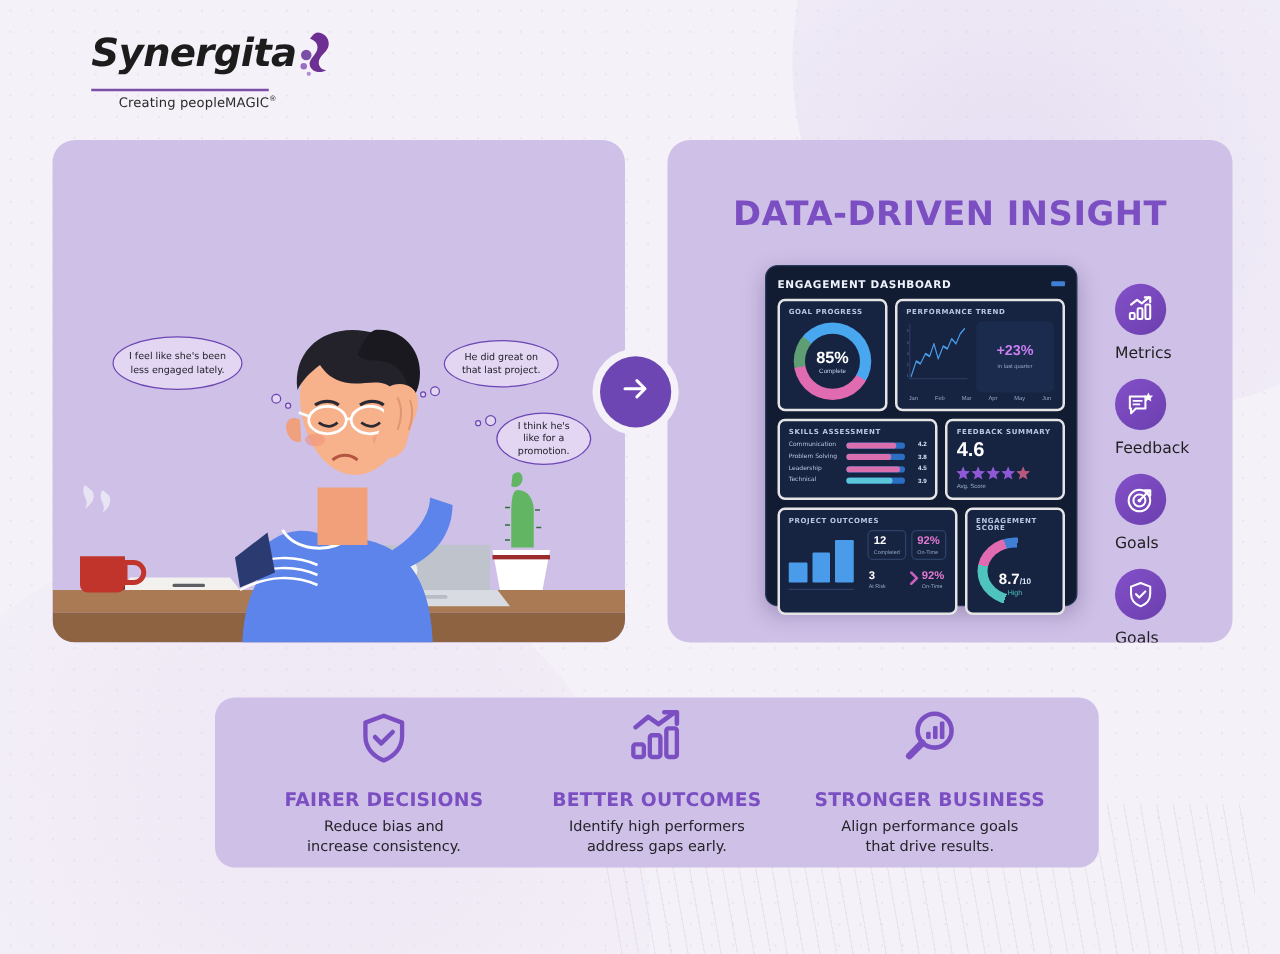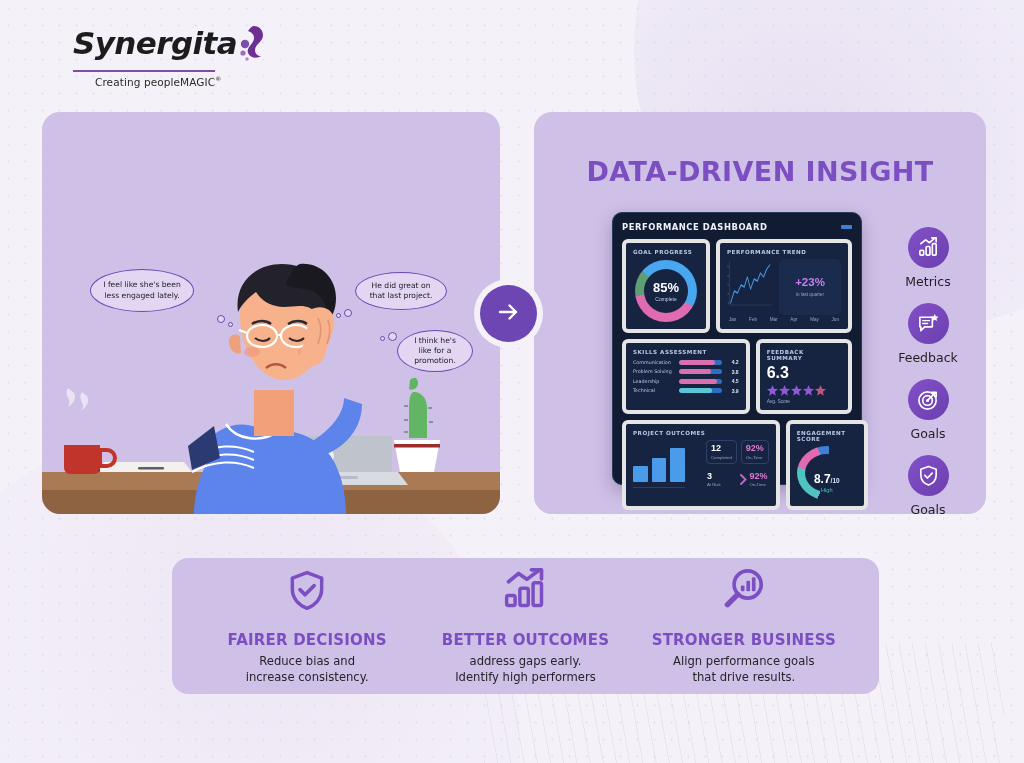--- a/index.html
+++ b/index.html
@@ -106,21 +106,21 @@
     box-shadow: 0 6px 18px rgba(40,20,70,.28);
   }
   .dash-head { display: flex; align-items: center; justify-content: space-between; margin-bottom: 7px; }
   .dash-title {
     font-size: 8.4px; font-weight: 700; letter-spacing: .55px; color: #eef3fb;
     font-family: "DejaVu Sans", sans-serif;
   }
   .dash-menu { width: 11px; height: 4px; background: #3f7fd4; border-radius: 1px; }
 
   .card {
-    background: #162442; border: 4px solid #e5e5e5; border-radius: 6px;
+    background: #162442; border: 2px solid #e5e5e5; border-radius: 6px;
     padding: 6px 7px;
   }
   .card-title {
     font-size: 5.6px; font-weight: 700; letter-spacing: .5px;
     color: #b9c8e4; margin-bottom: 4px;
     font-family: "DejaVu Sans", sans-serif;
   }
   .row { display: flex; gap: 6px; margin-bottom: 6px; }
 
   .donut-wrap { display: flex; justify-content: center; align-items: center; height: 64px; }
@@ -149,21 +149,21 @@
   .skill-row { display: flex; align-items: center; gap: 4px; margin-bottom: 3.5px; }
   .skill-name { font-size: 4.8px; color: #b6c6e2; width: 42px; font-family: "DejaVu Sans", sans-serif; }
   .skill-bar { flex: 1; height: 5px; border-radius: 3px; background: #2b6fc4; overflow: hidden; position: relative; }
   .skill-fill { height: 100%; border-radius: 3px; }
   .skill-val { font-size: 5px; font-weight: 700; color: #dbe6f7; width: 13px; text-align: right; }
 
   .fb-score { font-size: 16px; font-weight: 700; color: #ffffff; line-height: 1; margin-top: 2px; }
   .stars { display: flex; gap: 1px; margin: 4px 0 3px; }
   .fb-sub { font-size: 4.8px; color: #9fb2d2; }
 
-  .po-body { display: flex; gap: 21px; }
+  .po-body { display: flex; gap: 11px; }
   .po-bars { width: 52px; height: 48px; display: flex; align-items: flex-end; gap: 4px; padding-bottom: 5px; border-bottom: 1px solid #2c3f66; }
   .po-bar { flex: 1; background: #4a9ceb; border-radius: 1px; }
   .po-stats { flex: 1; }
   .po-grid { display: flex; gap: 4px; margin-bottom: 4px; }
   .po-box { flex: 1; border: 1px solid #2d4169; border-radius: 4px; padding: 3px 4px; }
   .po-box.plain { border: none; padding: 3px 0 0 1px; }
   .po-num { font-size: 9px; font-weight: 700; color: #ffffff; line-height: 1; }
   .po-num.pink { color: #e07ad0; }
   .po-lbl { font-size: 4.3px; color: #8fa3c4; margin-top: 1.5px; }
 
@@ -173,21 +173,21 @@
     background: conic-gradient(from 200deg, #4fc3bd 0deg 80deg, #e06bb0 80deg 140deg, #3f7fd4 140deg 165deg, transparent 165deg 360deg);
   }
   .gauge::after { content: ""; position: absolute; inset: 8px; border-radius: 50%; background: #162442; }
   .gauge-txt { position: absolute; top: 27px; left: 0; right: 0; text-align: center; z-index: 2; }
   .gauge-num { font-size: 12px; font-weight: 700; color: #ffffff; line-height: 1; }
   .gauge-num span { font-size: 6.5px; color: #dbe6f7; text-align: center; }
   .gauge-lbl { font-size: 5.6px; color: #4fc3bd; margin-top: 2px; }
 
   
   .sidebar { position: absolute; right: 22px; top: 115px; width: 72px; }
-  .side-item { display: flex; flex-direction: column; align-items: center; margin-bottom: 14px; }
+  .side-item { display: flex; flex-direction: column; margin-bottom: 14px; }
   .side-circle {
     width: 41px; height: 41px; border-radius: 50%;
     background: linear-gradient(140deg, #8350c8, #6b3fae);
     display: flex; align-items: center; justify-content: center;
   }
   .side-label {
     margin-top: 6px; font-size: 12.5px; color: #1f1f1f;
     font-family: "DejaVu Sans", sans-serif;
   }
 
@@ -334,21 +334,21 @@
       <path d="M4 13h16M13.5 6.5L20 13l-6.5 6.5" fill="none" stroke="#ffffff" stroke-width="2.4" stroke-linecap="round" stroke-linejoin="round"></path>
     </svg>
   </span>
 </div>
 
 <div class="panel" id="panel-right">
   <div class="panel-title">DATA-DRIVEN INSIGHT</div>
 
   <div class="dash">
     <div class="dash-head">
-      <div class="dash-title">PERFORMANCE DASHBOARD</div>
+      <div class="dash-title">ENGAGEMENT DASHBOARD</div>
       <div class="dash-menu"></div>
     </div>
 
     <div class="row">
       <div class="card" style="width:88px;">
         <div class="card-title">GOAL PROGRESS</div>
         <div class="donut-wrap">
           <div class="donut">
             <div class="donut-txt">
               <div class="donut-pct">85%</div>
@@ -420,21 +420,21 @@
           <div class="skill-name">Technical</div>
           <div class="skill-bar">
               <div class="skill-fill" style="width:78%;background:#5bc6d8;"></div>
             </div>
           <div class="skill-val">3.9</div>
         </div>
       </div>
 
       <div class="card" style="flex:1;">
         <div class="card-title">FEEDBACK SUMMARY</div>
-        <div class="fb-score">6.3</div>
+        <div class="fb-score">4.6</div>
         <div class="stars">
           <svg width="11" height="11" viewBox="0 0 10 10">
               <polygon points="5,0 6.4,3.4 10,3.7 7.2,6.1 8.1,9.7 5,7.8 1.9,9.7 2.8,6.1 0,3.7 3.6,3.4" fill="#8f58d6"></polygon>
             </svg>
           <svg width="11" height="11" viewBox="0 0 10 10">
               <polygon points="5,0 6.4,3.4 10,3.7 7.2,6.1 8.1,9.7 5,7.8 1.9,9.7 2.8,6.1 0,3.7 3.6,3.4" fill="#8f58d6"></polygon>
             </svg>
           <svg width="11" height="11" viewBox="0 0 10 10">
               <polygon points="5,0 6.4,3.4 10,3.7 7.2,6.1 8.1,9.7 5,7.8 1.9,9.7 2.8,6.1 0,3.7 3.6,3.4" fill="#8f58d6"></polygon>
             </svg>
@@ -574,22 +574,22 @@
       <svg width="48" height="44" viewBox="0 0 26 24">
         <rect x="3" y="15" width="4.6" height="5.5" rx="1" fill="none" stroke="#7b4fc2" stroke-width="1.9"></rect>
         <rect x="10.2" y="11" width="4.6" height="9.5" rx="1" fill="none" stroke="#7b4fc2" stroke-width="1.9"></rect>
         <rect x="17.4" y="8" width="4.6" height="12.5" rx="1" fill="none" stroke="#7b4fc2" stroke-width="1.9"></rect>
         <path d="M4 7.5l5.5-4.5 4.5 3.2L21 1" fill="none" stroke="#7b4fc2" stroke-width="2" stroke-linecap="round" stroke-linejoin="round"></path>
         <path d="M16.5 1H22v5" fill="none" stroke="#7b4fc2" stroke-width="2" stroke-linecap="round" stroke-linejoin="round"></path>
       </svg>
     </div>
     <div class="benefit-title">BETTER OUTCOMES</div>
     <div class="benefit-desc">
+      <div>Identify high performers</div>
       <div>address gaps early.</div>
-      <div>Identify high performers</div>
     </div>
   </div>
 
   <div class="benefit">
     <div class="benefit-icon">
       <svg width="44" height="44" viewBox="0 0 24 24">
         <circle cx="14" cy="9" r="7.4" fill="none" stroke="#7b4fc2" stroke-width="2"></circle>
         <path d="M8.6 14.4L3 20" stroke="#7b4fc2" stroke-width="3" stroke-linecap="round"></path>
         <rect x="10.3" y="9.5" width="2" height="3.2" rx=".6" fill="#7b4fc2"></rect>
         <rect x="13.3" y="7" width="2" height="5.7" rx=".6" fill="#7b4fc2"></rect>

